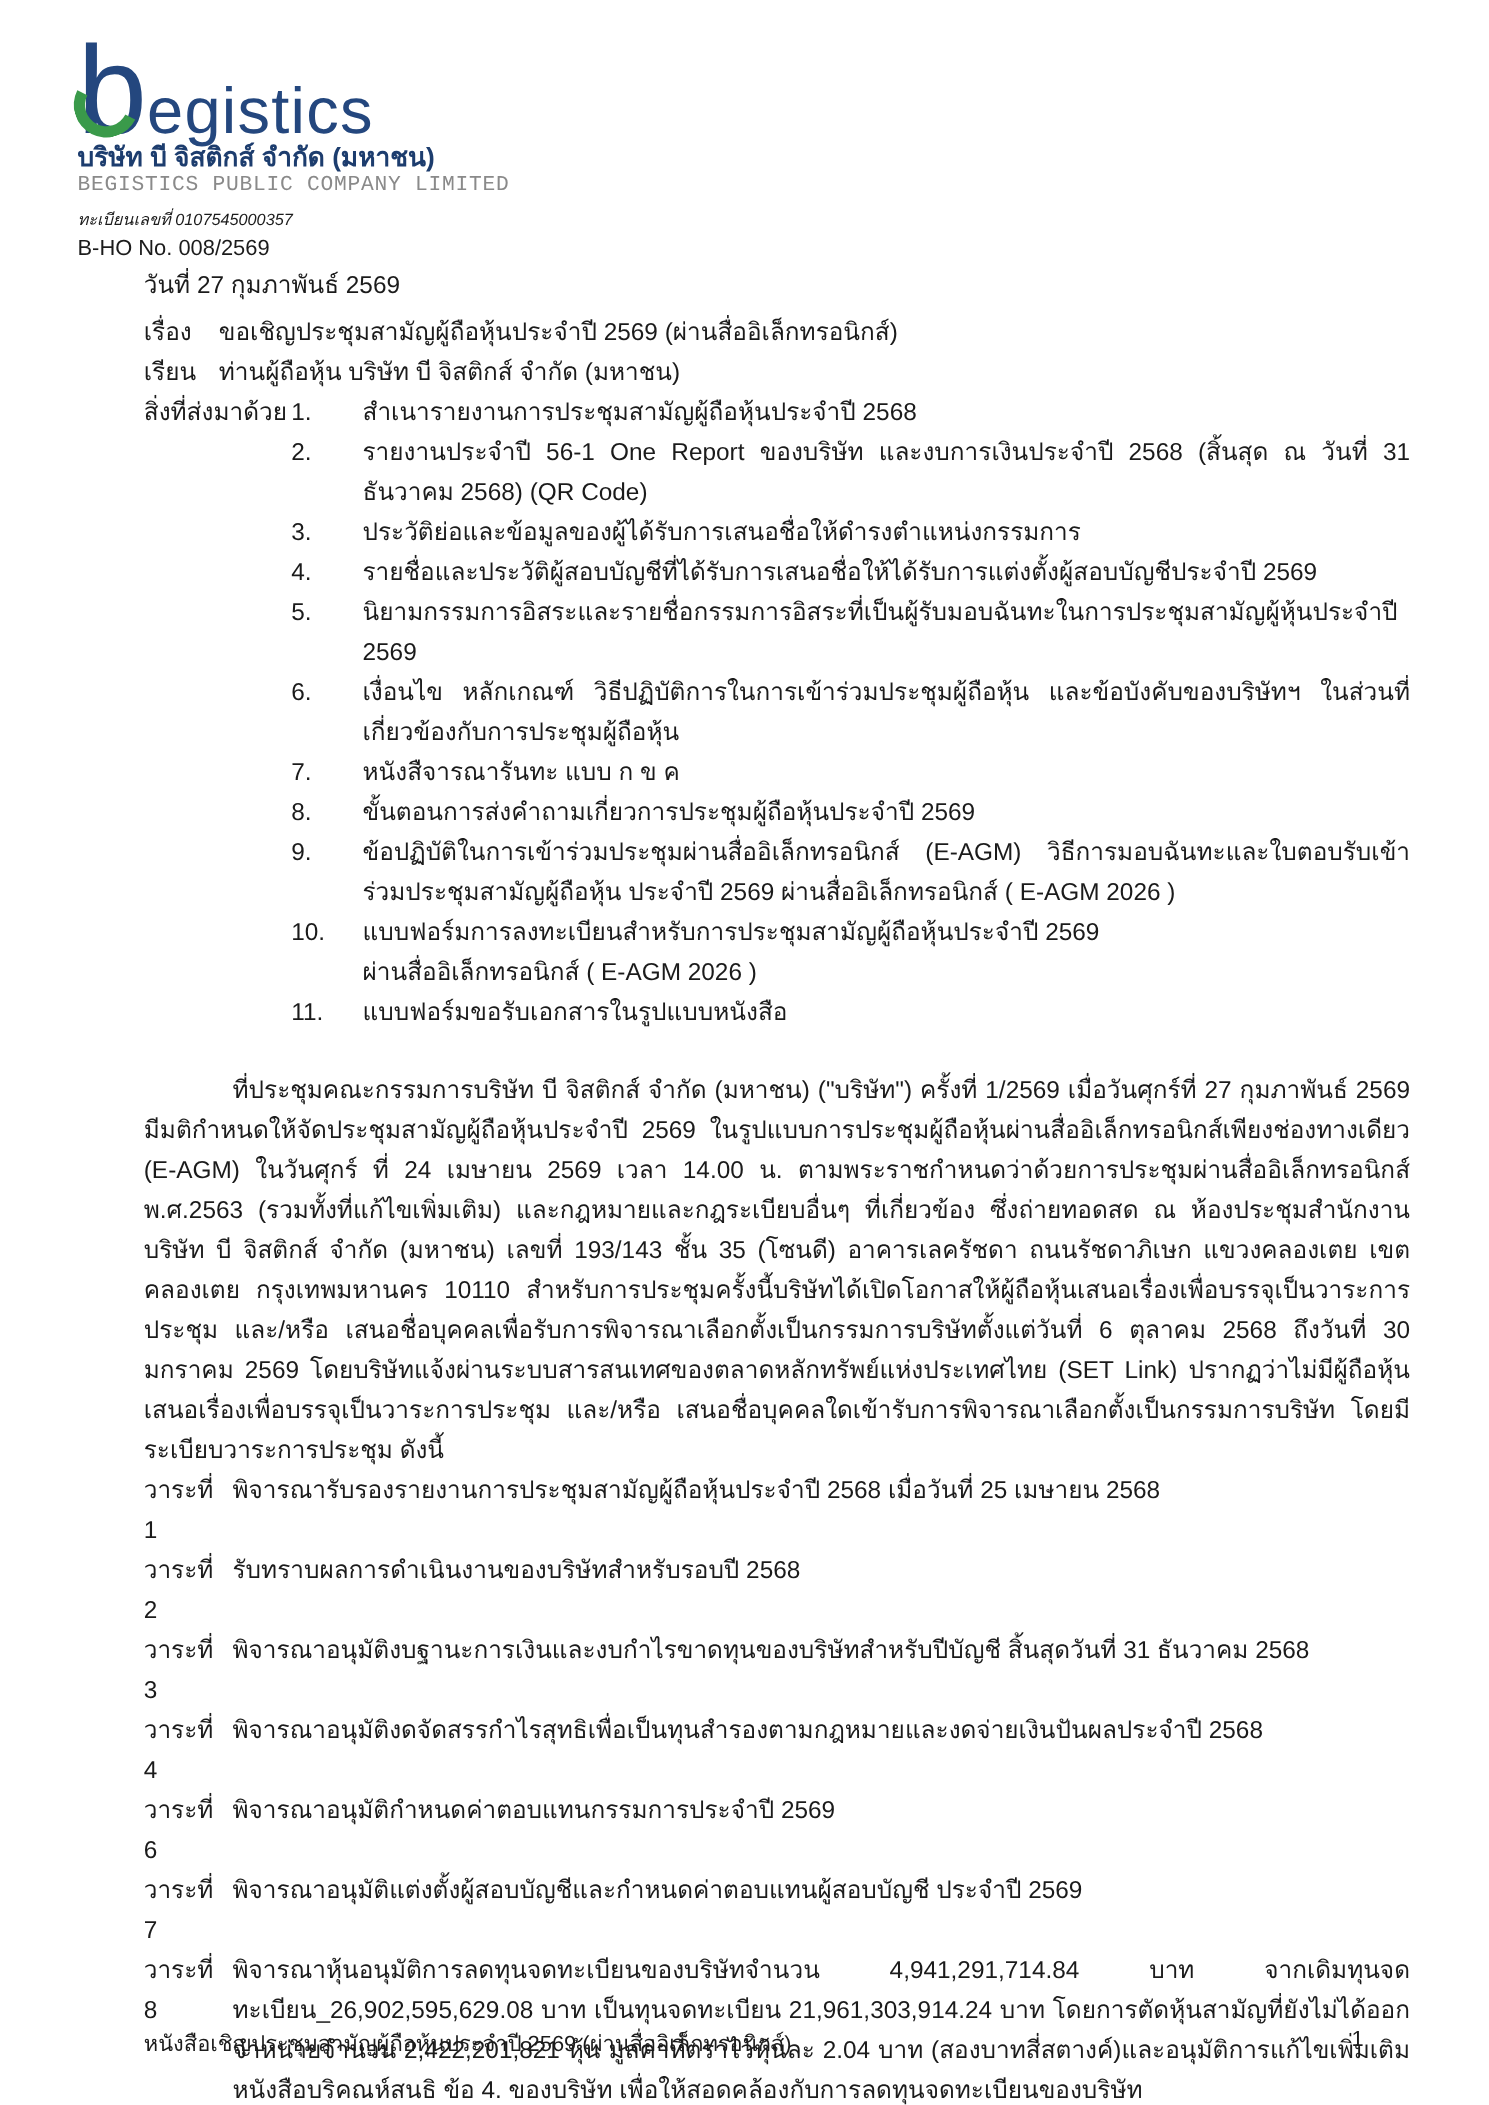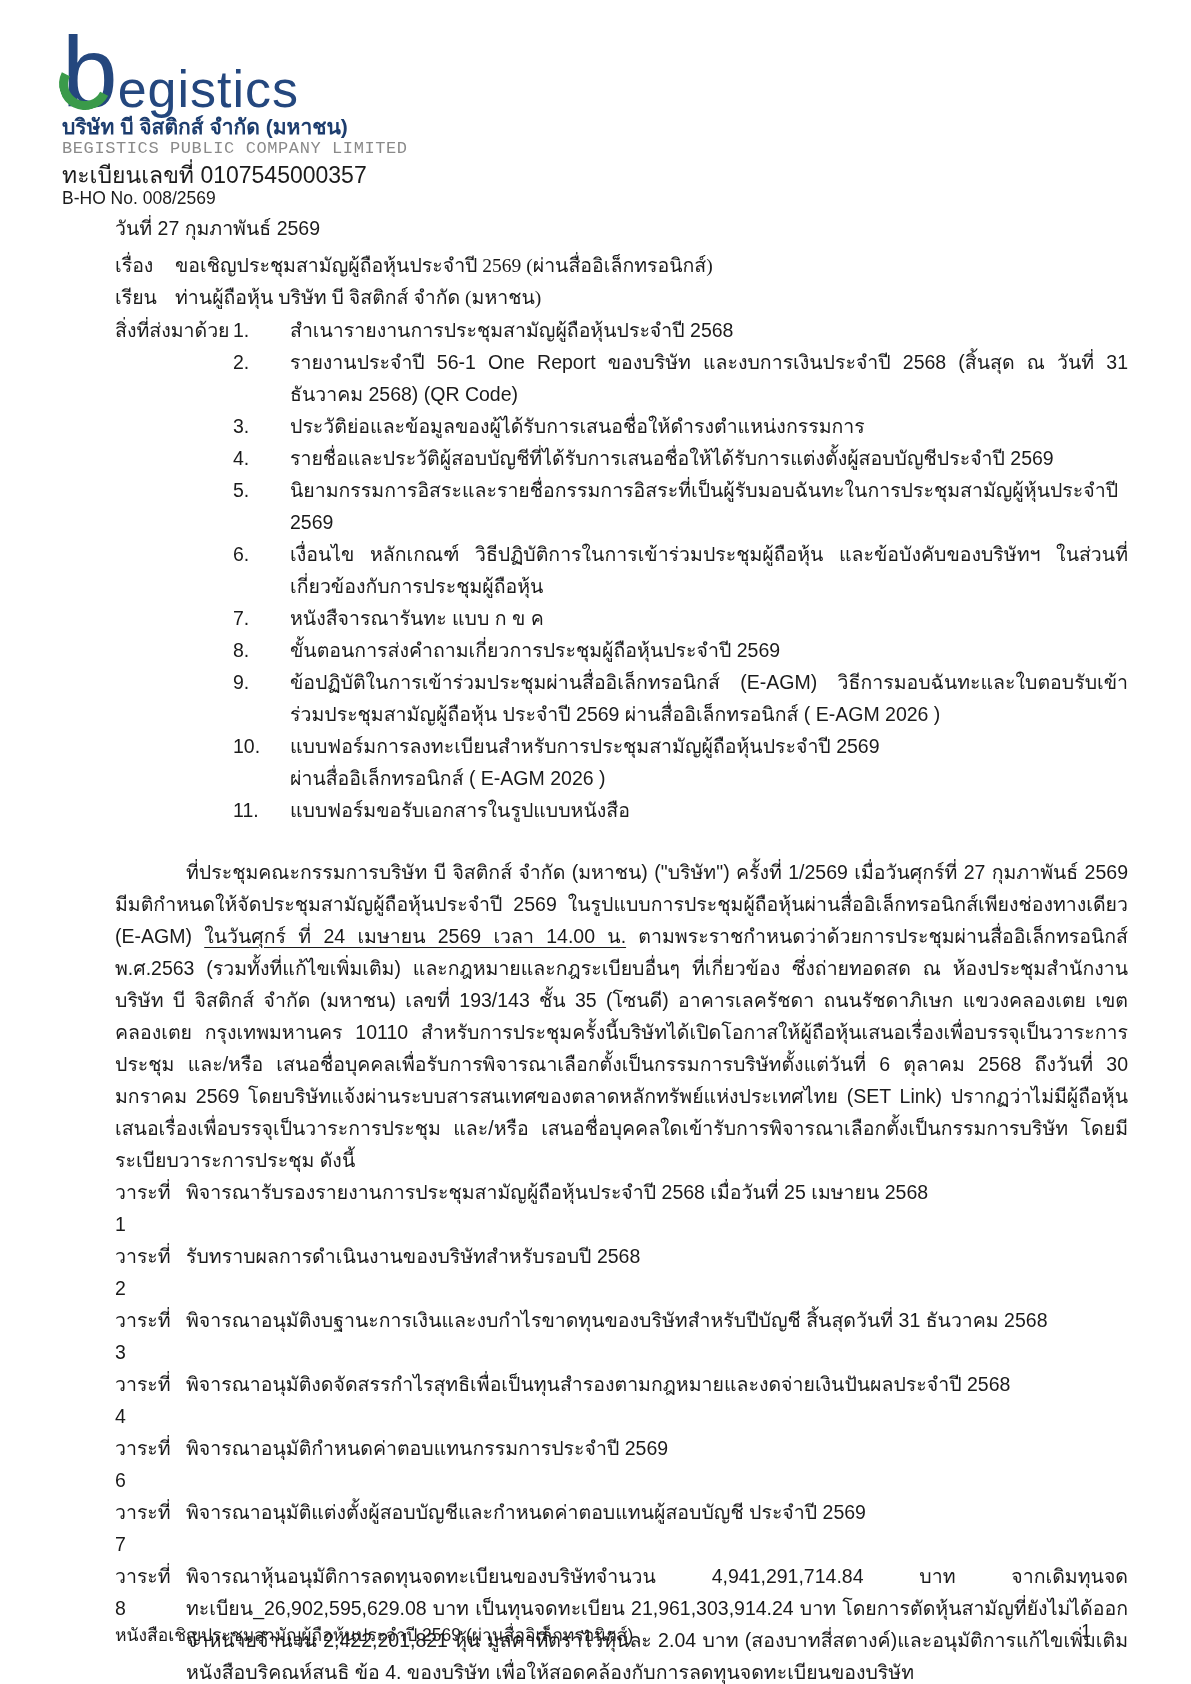--- a/index.html
+++ b/index.html
@@ -21,43 +21,43 @@
   .logo-swoosh {
     position:absolute; left:-3px; bottom:0px;
     width:52px; height:52px;
     border:9px solid transparent;
     border-left-color:#3a9a4a; border-bottom-color:#3a9a4a;
     border-radius:50%;
     transform:rotate(-18deg);
   }
   .company-th { font-size:21px; font-weight:600; color:#1d3d6e; margin-top:4px; line-height:26px; }
   .company-en { font-size:17px; color:#8a8a8a; letter-spacing:0.6px; line-height:17px;font-family:Liberation Mono, monospace; }
-  .reg-line { font-size:23px; line-height:23px; margin-top:7px; }
+  .reg-line { font-size:13px; line-height:23px; margin-top:7px;font-style:italic; }
   .ref-line { font-size:17.5px; line-height:23px; }
 
   
   .main { margin-left:115px; margin-right:63px; font-size:19.5px; line-height:32px; }
   .date-row { margin-right:32px; margin-top:2px; }
-  .meta-row { display:flex; margin-top:0;font-family:Liberation Serif, serif; }
+  .meta-row { display:flex; margin-top:0; }
   .meta-row.first { margin-top:6px; }
   .meta-label { width:60px; flex:none; }
   .meta-value { flex:1; }
 
   .attachments { position:relative; padding-left:118px; }
   .att-label { position:absolute; left:0; top:0; }
   .att-row { display:flex; }
   .att-num { width:57px; flex:none; }
   .att-text { flex:1; text-align:justify; white-space:pre-line; }
 
   .para { text-align:justify; text-indent:71px; margin-top:30px; }
   .agenda { margin-top:0; }
   .ag-row { display:flex; }
   .ag-label { width:71px; flex:none; }
   .ag-text { flex:1; text-align:justify; }
-  .u { text-decoration:underline; text-underline-offset:4px; }
+  .u { text-underline-offset:4px; }
 
   
   .footer {
     position:absolute; left:115px; right:100px; top:1621px;
     display:flex; justify-content:space-between;
     font-size:17.5px;
   }
 </style>
 </head>
 <body>

